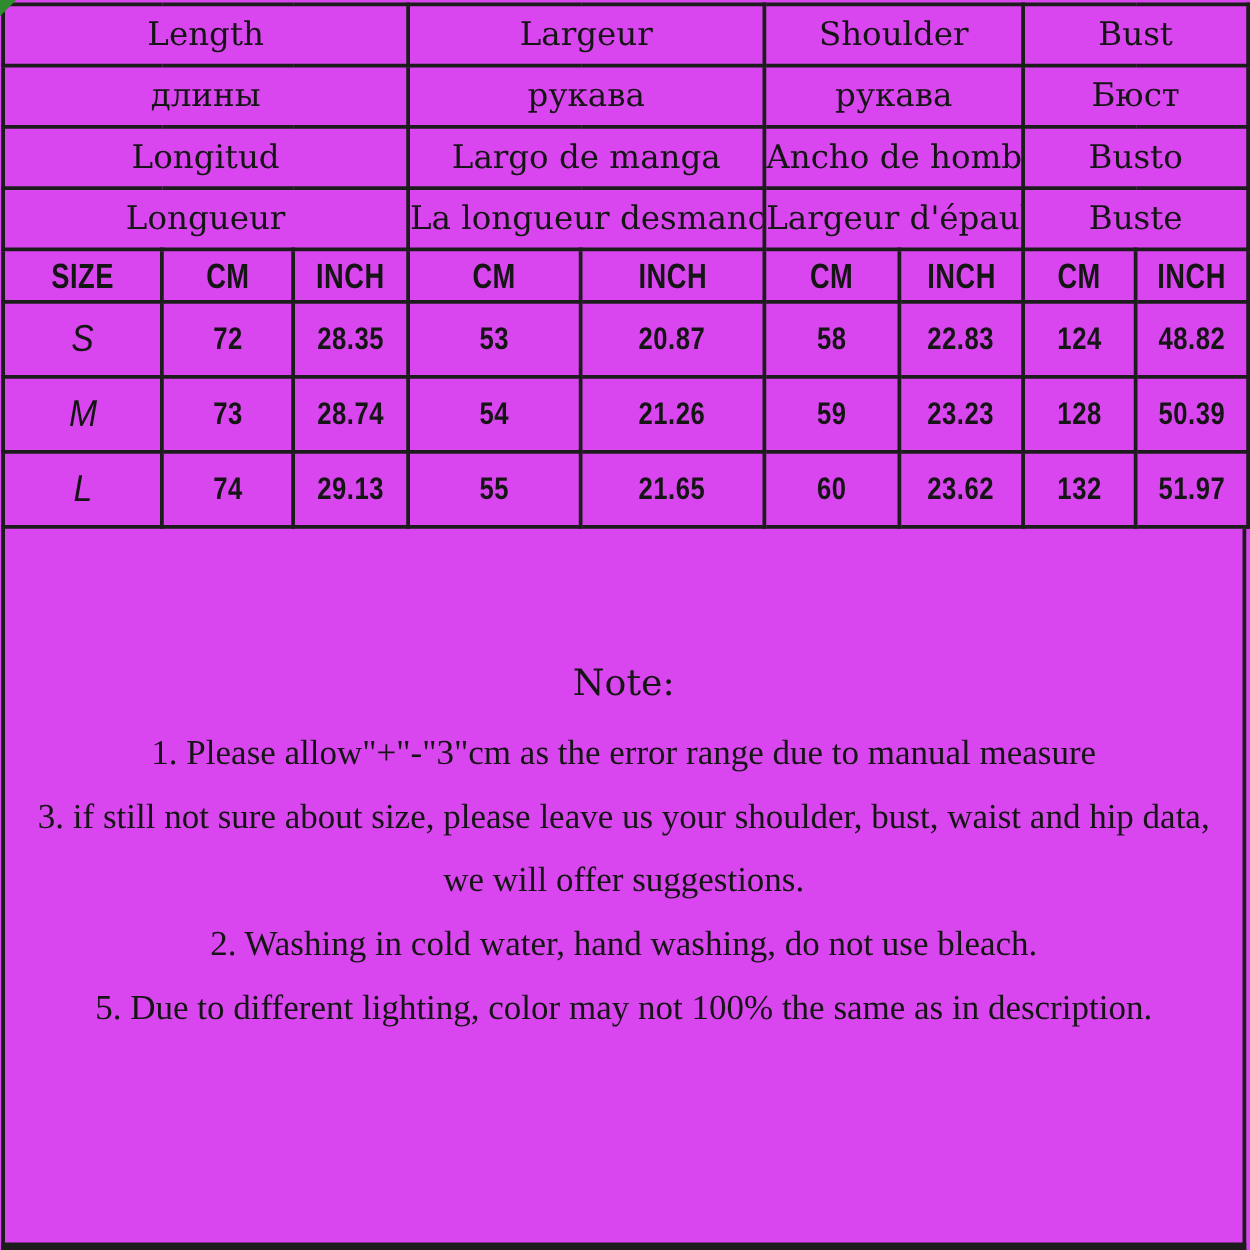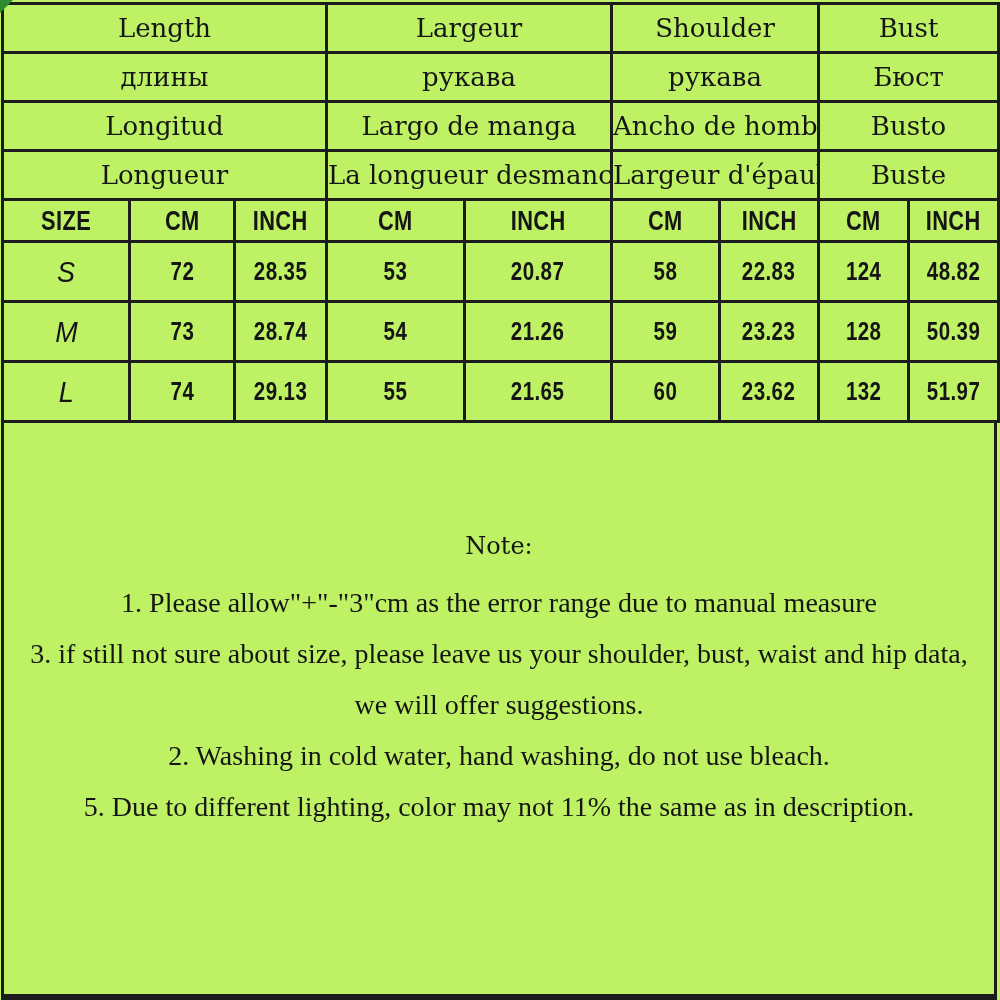--- a/index.html
+++ b/index.html
@@ -1,20 +1,20 @@
 <!DOCTYPE html>
 <html><head>
 <meta charset="utf-8">
 <style>
   html, body { margin: 0; padding: 0; background: #ffffff; }
   .page {
     position: relative;
     width: 1000px;
     height: 1000px;
-    background: #bef264;
+    background: #d946ef;
     box-sizing: border-box;
     padding: 2px 3px 0 1px;
     display: flex;
     flex-direction: column;
     font-family: "DejaVu Serif", serif;
     color: #151515;
     overflow: hidden;
   }
   .corner-triangle {
     position: absolute;
@@ -70,21 +70,21 @@
     width: 996px;
     box-sizing: border-box;
     border-left: 3px solid #1c1c1c;
     border-right: 3px solid #1c1c1c;
     border-bottom: 6px solid #1c1c1c;
     padding-top: 100px;
     text-align: center;
   }
   .note-title {
     font-family: "DejaVu Serif", serif;
-    font-size: 24px;
+    font-size: 29px;
     line-height: 46px;
     margin-bottom: 8px;
   }
   .note-item {
     font-family: "Liberation Serif", serif;
     font-size: 28px;
     line-height: 51px;
     padding: 0 15px;
   }
 </style>
@@ -176,15 +176,15 @@
         <td><span class="num-text">51.97</span></td>
       </tr>
     </tbody>
   </table>
 
   <div class="note-box">
     <div class="note-title">Note:</div>
     <div class="note-item">1. Please allow"+"-"3"cm as the error range due to manual measure</div>
     <div class="note-item">3. if still not sure about size, please leave us your shoulder, bust, waist and hip data, we will offer suggestions.</div>
     <div class="note-item">2. Washing in cold water, hand washing, do not use bleach.</div>
-    <div class="note-item">5. Due to different lighting, color may not 11% the same as in description.</div>
+    <div class="note-item">5. Due to different lighting, color may not 100% the same as in description.</div>
   </div>
 </div>
 
 </body></html>

